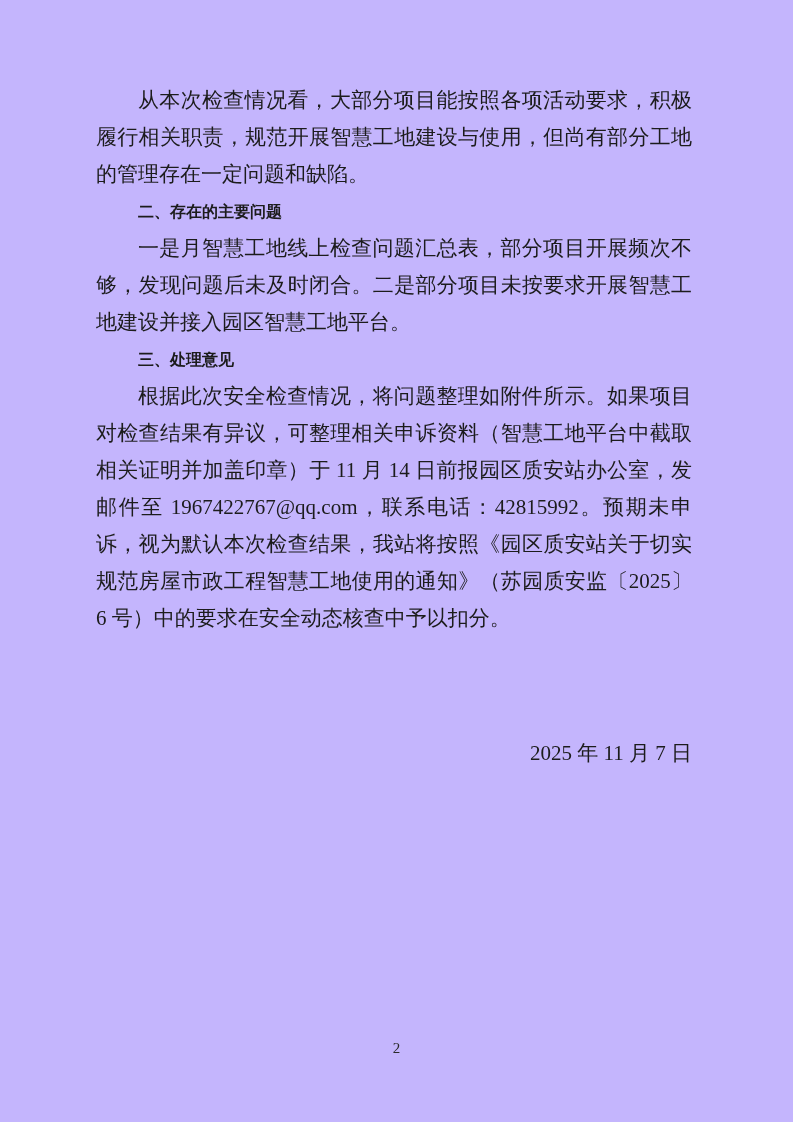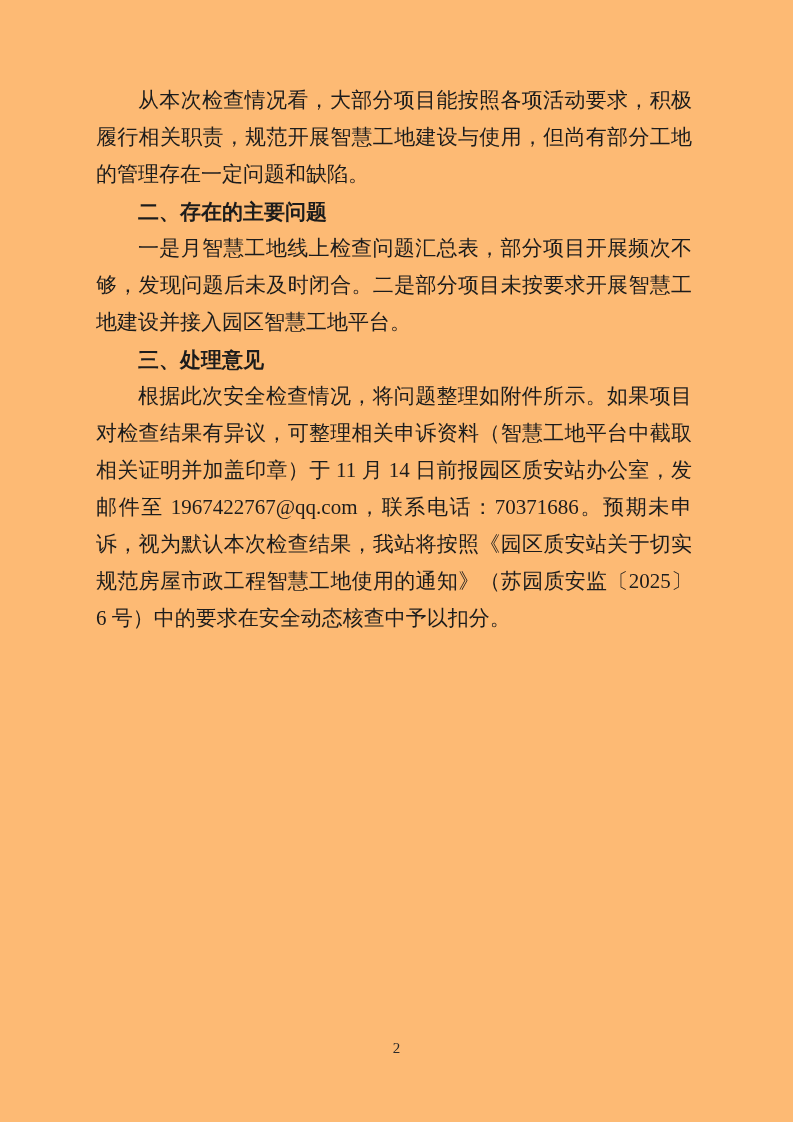--- a/index.html
+++ b/index.html
@@ -4,41 +4,41 @@
 <style>
   html, body {
     margin: 0;
     padding: 0;
     background: #ffffff;
   }
   .doc-page {
     position: relative;
     width: 793px;
     height: 1122px;
-    background: #fdba74;
+    background: #c4b5fd;
     overflow: hidden;
     font-family: "Liberation Serif", "DejaVu Serif", serif;
     color: #1c1c1c;
   }
   .doc-content {
     position: absolute;
     left: 96px;
     top: 82px;
     width: 596px;
     font-size: 21px;
     line-height: 37px;
     text-align: justify;
   }
   .para {
     margin: 0;
     text-indent: 42px;
   }
   .heading {
     margin: 0;
-    font-size: 21px;
+    font-size: 16px;
     line-height: 37px;
     text-indent: 42px;
     font-weight: bold;
     font-family: "Liberation Sans", "DejaVu Sans", sans-serif;
     text-align: left;
   }
   .bold-run {
     font-weight: normal;
   }
   .attachment {
@@ -76,25 +76,26 @@
   <div class="doc-content">
 
     <p class="para">从本次检查情况看，大部分项目能按照各项活动要求，积极履行相关职责，规范开展智慧工地建设与使用，但尚有部分工地的管理存在一定问题和缺陷。</p>
 
     <h2 class="heading">二、存在的主要问题</h2>
 
     <p class="para"><span class="bold-run">一是</span><span>月智慧工地线上检查问题汇总表，部分项目开展频次不够，发现问题后未及时闭合。</span><span class="bold-run">二是</span><span>部分项目未按要求开展智慧工地建设并接入园区智慧工地平台。</span></p>
 
     <h2 class="heading">三、处理意见</h2>
 
-    <p class="para">根据此次安全检查情况，将问题整理如附件所示。如果项目对检查结果有异议，可整理相关申诉资料（智慧工地平台中截取相关证明并加盖印章）于 11 月 14 日前报园区质安站办公室，发邮件至 1967422767@qq.com，联系电话：70371686。预期未申诉，视为默认本次检查结果，我站将按照《园区质安站关于切实规范房屋市政工程智慧工地使用的通知》（苏园质安监〔2025〕6 号）中的要求在安全动态核查中予以扣分。</p>
+    <p class="para">根据此次安全检查情况，将问题整理如附件所示。如果项目对检查结果有异议，可整理相关申诉资料（智慧工地平台中截取相关证明并加盖印章）于 11 月 14 日前报园区质安站办公室，发邮件至 1967422767@qq.com，联系电话：42815992。预期未申诉，视为默认本次检查结果，我站将按照《园区质安站关于切实规范房屋市政工程智慧工地使用的通知》（苏园质安监〔2025〕6 号）中的要求在安全动态核查中予以扣分。</p>
 
 
 
     <div class="signature">
       <div class="sig-inner">
+        <div class="sig-date">2025 年 11 月 7 日</div>
       </div>
     </div>
 
   </div>
 
   <div class="page-number">2</div>
 </div>
 
 </body></html>

